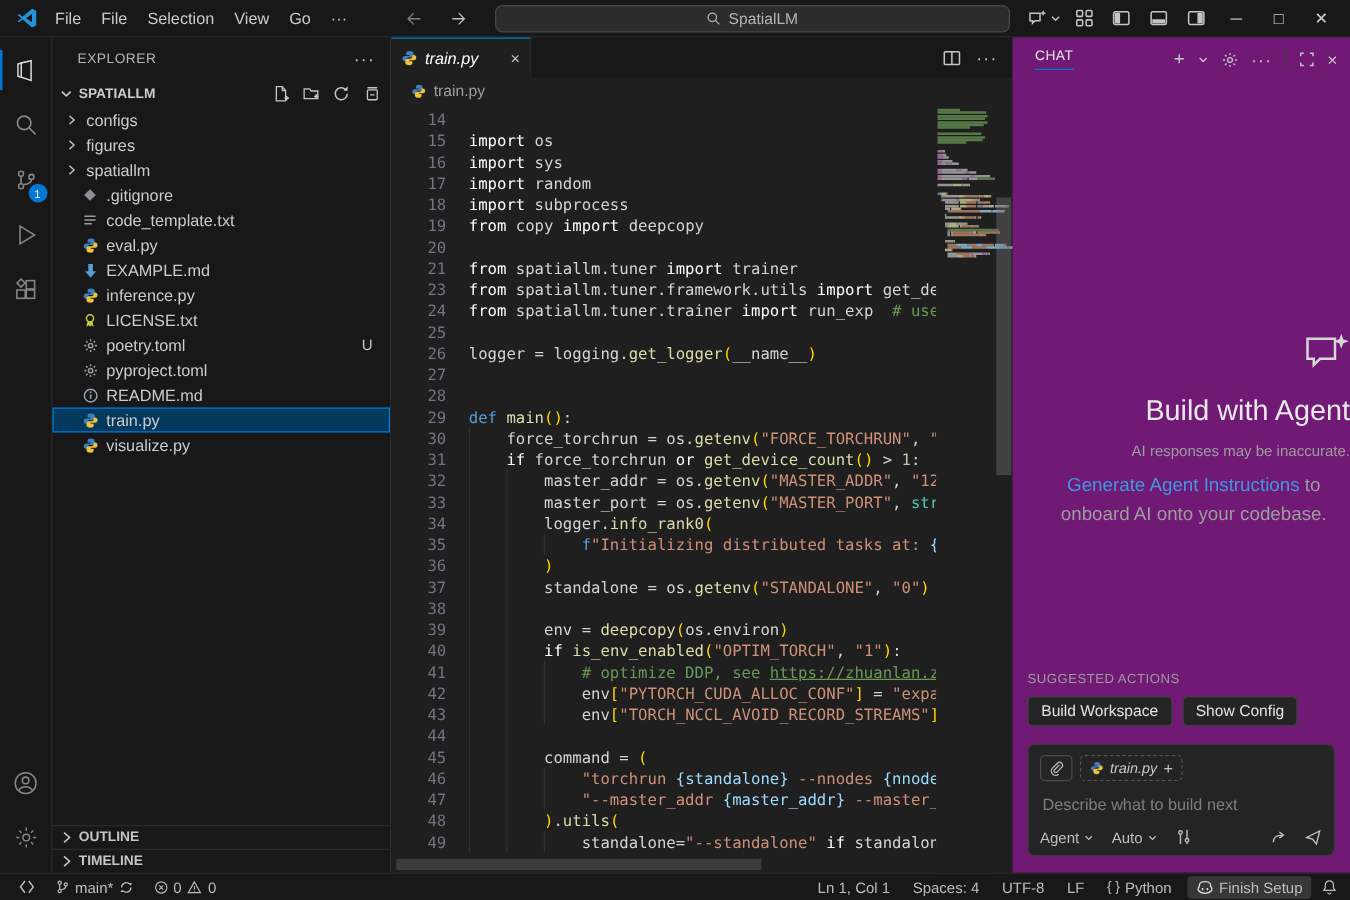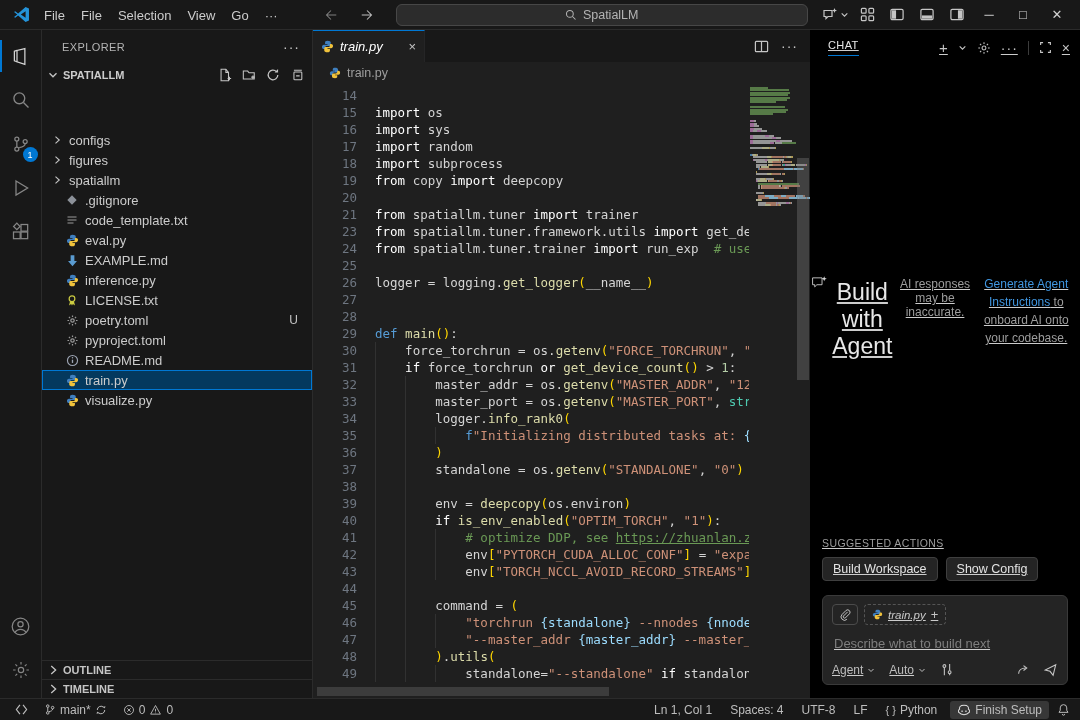--- a/index.html
+++ b/index.html
@@ -35,21 +35,21 @@
     background:#0078d4; color:#fff; font-size:9px; display:flex; align-items:center; justify-content:center; }
   .ab-bottom { margin-top:auto; display:flex; flex-direction:column; align-items:center; padding-bottom:6px; }
 
   .sidebar { width:271px; background:#181818; border-right:1px solid #2b2b2b; display:flex; flex-direction:column; }
   .sb-title { height:34px; display:flex; align-items:center; padding:0 12px 0 20px; font-size:11px;
     color:#b5b5b5; letter-spacing:.4px; }
   .sb-title .more { margin-left:auto; color:#c5c5c5; letter-spacing:1px; font-size:14px; }
   .section-header { height:22px; display:flex; align-items:center; gap:3px; padding:0 8px 0 4px;
     font-size:11px; font-weight:bold; color:#cccccc; }
   .sh-actions { margin-left:auto; display:flex; gap:10px; color:#c5c5c5; }
-  .tree { flex:0 0 auto;margin-top:44px; }
+  .tree { flex:0 0 auto; }
   .tree-row { height:20px; display:flex; align-items:center; font-size:13px; color:#cccccc;
     padding-left:8px; gap:5px; position:relative; }
   .tree-row .twisty { width:14px; color:#c5c5c5; display:flex; justify-content:center; }
   .tree-row .ficon { width:16px; display:flex; justify-content:center; margin-left:14px; }
   .tree-row.selected { background:#04395e; outline:1px solid #0078d4; outline-offset:-1px; }
   .tree-row .gitbadge { margin-left:auto; margin-right:14px; color:#c5c5c5; font-size:12px; }
   .sb-bottom { margin-top:auto; }
   .sb-section { height:19px; border-top:1px solid #2b2b2b; display:flex; align-items:center; gap:3px;
     padding-left:4px; font-size:11px; font-weight:bold; color:#c5c5c5; }
 
@@ -75,30 +75,30 @@
   .tk-h{color:#9cdcfe}.tk-b{color:#ffd700}
   .minimap { position:absolute; top:0; right:14px; width:47px; bottom:0; background:#1f1f1f; padding-top:3px; }
   .mm-row { height:2.4px; position:relative; }
   .mm-seg { position:absolute; top:0; height:2px; opacity:.75; }
   .vscroll { position:absolute; top:0; right:0; width:14px; bottom:0; }
   .vscroll .thumb { position:absolute; top:74px; height:222px; left:1px; right:1px; background:rgba(121,121,121,.38); }
   .hscroll { position:absolute; left:0; bottom:2px; height:9px; right:61px; }
   .hscroll .thumb { position:absolute; left:4px; width:292px; top:0; bottom:0; background:rgba(121,121,121,.32); }
 
   
-  .auxbar { width:270px; background:#000000; display:flex; flex-direction:column;text-decoration:underline; }
+  .auxbar { width:270px; background:#701a75; display:flex; flex-direction:column; }
   .chat-header { height:35px; display:flex; align-items:center; padding:0 10px 0 18px; }
   .chat-tab { font-size:11px; color:#e7e7e7; letter-spacing:.4px; padding-bottom:4px;
     border-bottom:1px solid #0078d4; }
   .ch-actions { margin-left:auto; display:flex; align-items:center; gap:10px; color:#c5c5c5; }
   .ch-sep { width:1px; height:14px; background:#3c3c3c; }
-  .chat-body { flex:1; display:flex; flex-direction:row; align-items:flex-start; padding-top:200px; text-align:center; }
+  .chat-body { flex:1; display:flex; flex-direction:column; align-items:flex-end; padding-top:200px; text-align:center; }
   .welcome-title { font-size:23px; font-weight:300; color:#e8e8e8; margin-top:14px; }
   .welcome-sub { font-size:12px; color:#9d9d9d; margin-top:12px; }
-  .welcome-link-line { font-size:12px; color:#9d9d9d; margin-top:10px; width:250px; line-height:1.5; }
+  .welcome-link-line { font-size:15px; color:#9d9d9d; margin-top:10px; width:250px; line-height:1.5; }
   .link { color:#4096e0; }
   .suggested { padding:0 12px; }
   .sg-label { font-size:10.5px; color:#9d9d9d; letter-spacing:.4px; margin-bottom:8px; }
   .sg-buttons { display:flex; gap:8px; }
   .sg-btn { background:#242424; border:1px solid #3f3f3f; border-radius:4px; color:#e3e3e3;
     font-size:12.5px; padding:4px 10px; }
   .chat-input { margin:14px 12px 13px 12px; background:#242424; border:1px solid #3a3a3a; border-radius:6px;
     padding:8px 9px 7px 9px; }
   .ci-chips { display:flex; gap:6px; align-items:center; }
   .clip-btn { width:26px; height:21px; border:1px solid #4b4b4b; border-radius:4px;

